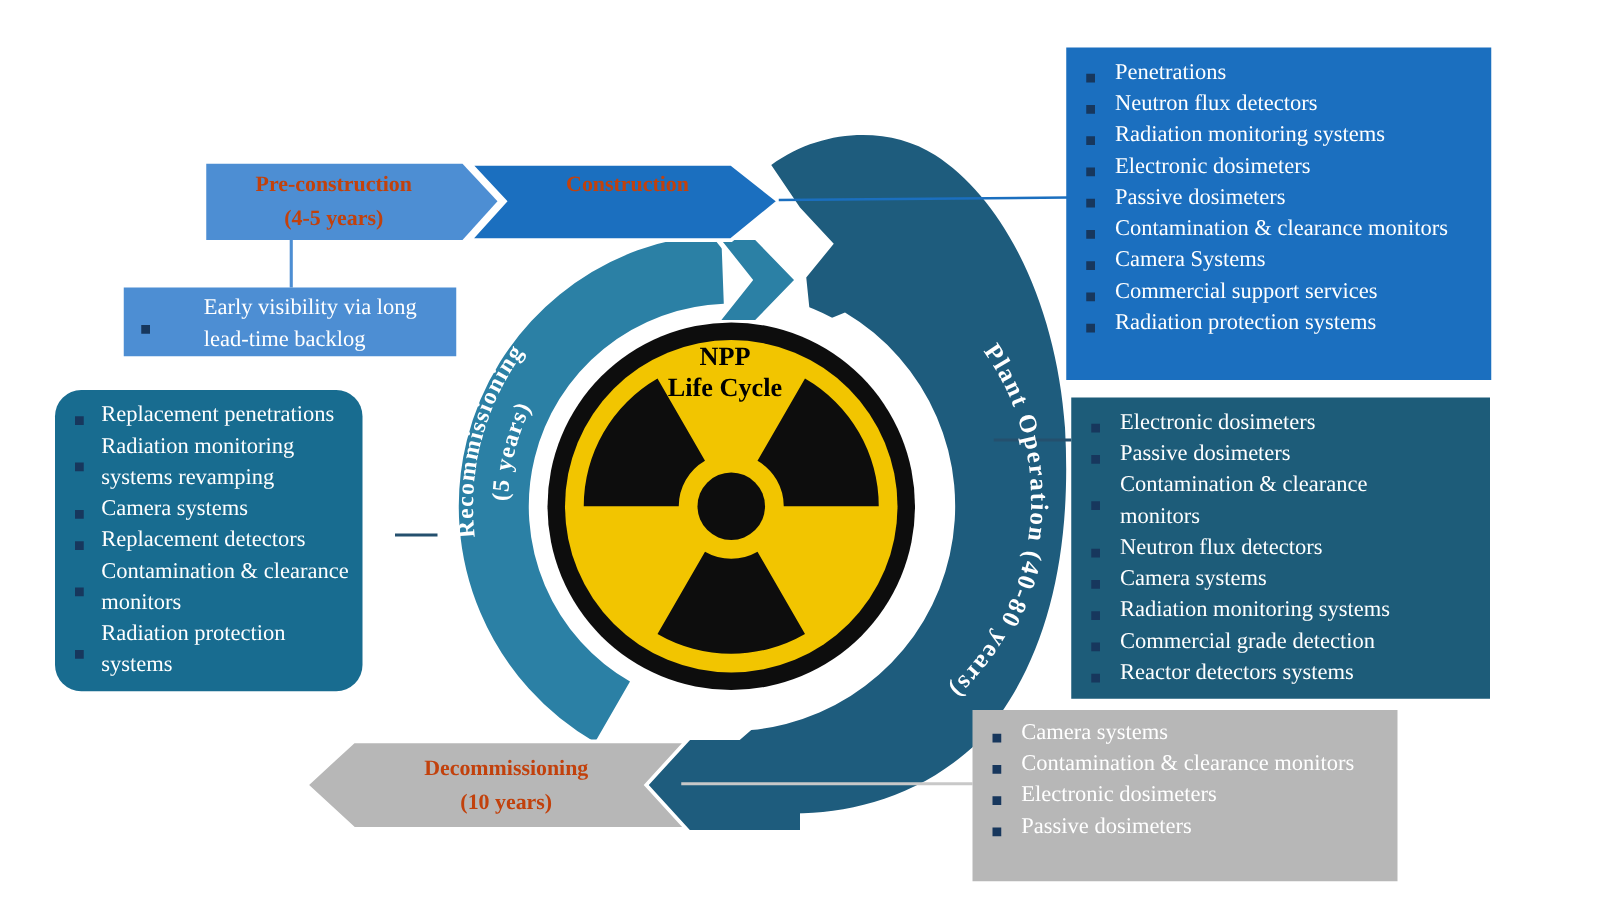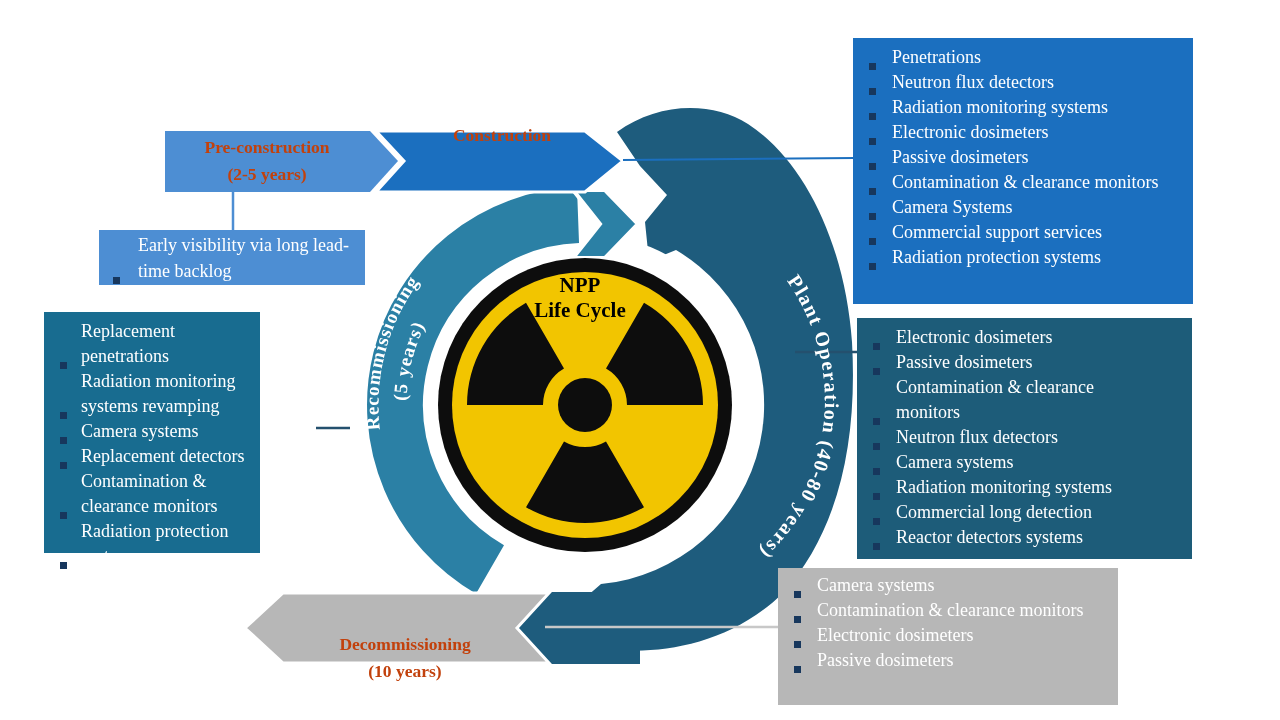--- a/index.html
+++ b/index.html
@@ -3,43 +3,43 @@
 <meta charset="utf-8">
 <style>
   html,body{margin:0;padding:0;background:#fff;}
   .stage{position:relative;width:1280px;height:720px;background:#ffffff;overflow:hidden;
          font-family:"Liberation Serif", serif;}
   .stage svg{position:absolute;left:0;top:0;z-index:1;}
 
   
   .box{position:absolute;z-index:3;color:#ffffff;font-size:18px;line-height:25px;}
   .box .list{padding:7px 8px 4px 8px;}
-  .li{display:flex;align-items:flex-end;}
+  .li{display:flex;align-items:center;}
   .blt{flex:0 0 7px;width:7px;height:7px;background:#17375d;margin:9px 16px 0 8px;}
   .box-tr{left:853px;top:38px;width:340px;height:266px;background:#1b6fbf;}
   .box-tr .txt{max-width:271px;}
   .box-rm{left:857px;top:318px;width:335px;height:241px;background:#1d5c79;}
   .box-rm .txt{max-width:266px;}
   .box-gr{left:778px;top:568px;width:340px;height:137px;background:#b7b7b7;}
   .box-gr .list{padding-top:5px;}
   .box-gr .txt{max-width:271px;}
-  .box-lf{left:44px;top:312px;width:216px;height:241px;background:#186c90;}
+  .box-lf{left:44px;top:312px;width:246px;height:241px;background:#186c90;border-radius:21px;}
   .box-lf .blt{margin-right:14px;}
   .box-lf .txt{max-width:204px;}
   .box-ea{left:99px;top:230px;width:266px;height:55px;background:#4d8ed3;font-size:18px;line-height:26px;}
   .box-ea .list{padding:2px 8px 2px 6px;}
   .box-ea .blt{margin:10px 18px 0 8px;}
-  .box-ea .txt{max-width:217px;}
+  .box-ea .txt{max-width:217px;margin-left:25px;}
 
   
   .alabel{position:absolute;z-index:3;color:#c2410c;font-weight:bold;font-size:17.5px;
           line-height:27px;text-align:center;}
   .al-pre{left:167px;top:134px;width:200px;}
-  .al-con{left:402px;top:122px;width:200px;}
-  .al-dec{left:300px;top:631px;width:210px;}
+  .al-con{left:402px;top:134px;width:200px;}
+  .al-dec{left:300px;top:601px;width:210px;}
   .alabel span{display:block;}
 
   .curve{fill:#ffffff;font-family:"Liberation Serif",serif;font-weight:bold;}
   .npp-text{fill:#000000;font-family:"Liberation Serif",serif;font-weight:bold;font-size:21px;text-anchor:middle;}
 </style>
 </head>
 <body>
 
 <div class="stage">
 
@@ -93,21 +93,21 @@
     <text class="curve" font-size="19" letter-spacing="1">
       <textPath href="#recomPath" startOffset="50%" text-anchor="middle">Recommissioning</textPath>
     </text>
     <text class="curve" font-size="19" letter-spacing="1">
       <textPath href="#recomYrsPath" startOffset="50%" text-anchor="middle">(5 years)</textPath>
     </text>
   </svg>
 
   <div class="alabel al-pre">
     <span>Pre-construction</span>
-    <span>(2-5 years)</span>
+    <span>(4-5 years)</span>
   </div>
   <div class="alabel al-con">
     <span>Construction</span>
   </div>
   <div class="alabel al-dec">
     <span>Decommissioning</span>
     <span>(10 years)</span>
   </div>
 
   <div class="box box-ea">
@@ -179,21 +179,21 @@
         <div class="li">
           <span class="blt"></span>
           <span class="txt">Camera systems</span>
         </div>
         <div class="li">
           <span class="blt"></span>
           <span class="txt">Radiation monitoring systems</span>
         </div>
         <div class="li">
           <span class="blt"></span>
-          <span class="txt">Commercial long detection</span>
+          <span class="txt">Commercial grade detection</span>
         </div>
         <div class="li">
           <span class="blt"></span>
           <span class="txt">Reactor detectors systems</span>
         </div>
       </div>
   </div>
   <div class="box box-gr">
     <div class="list">
         <div class="li">

